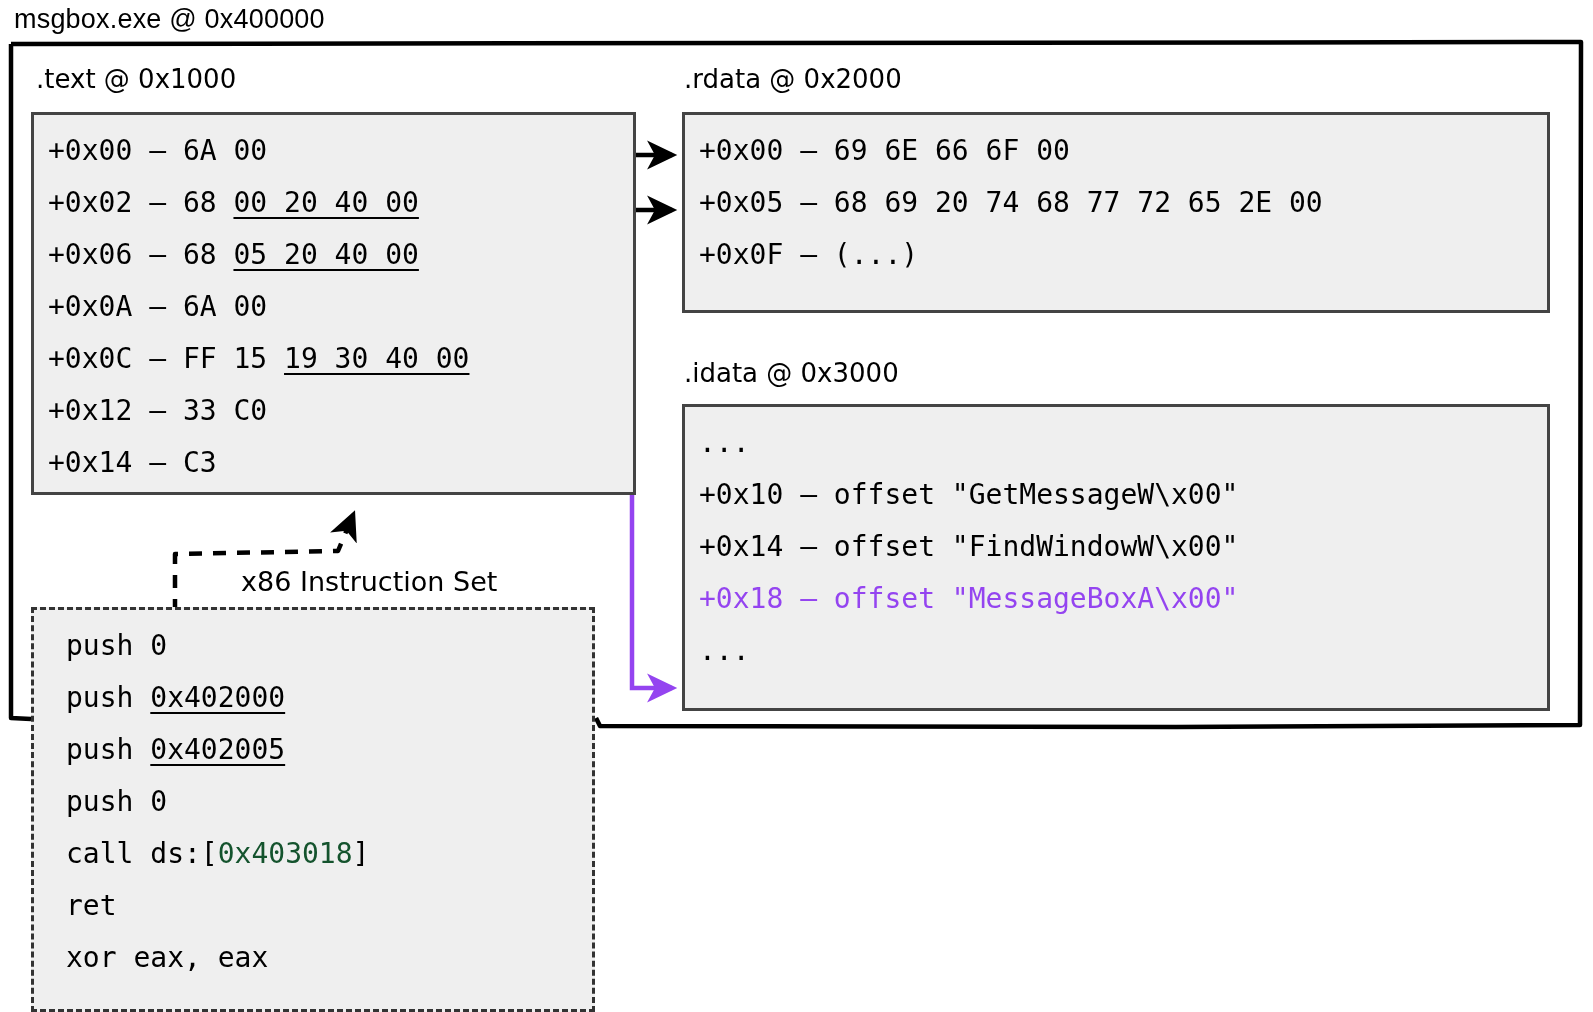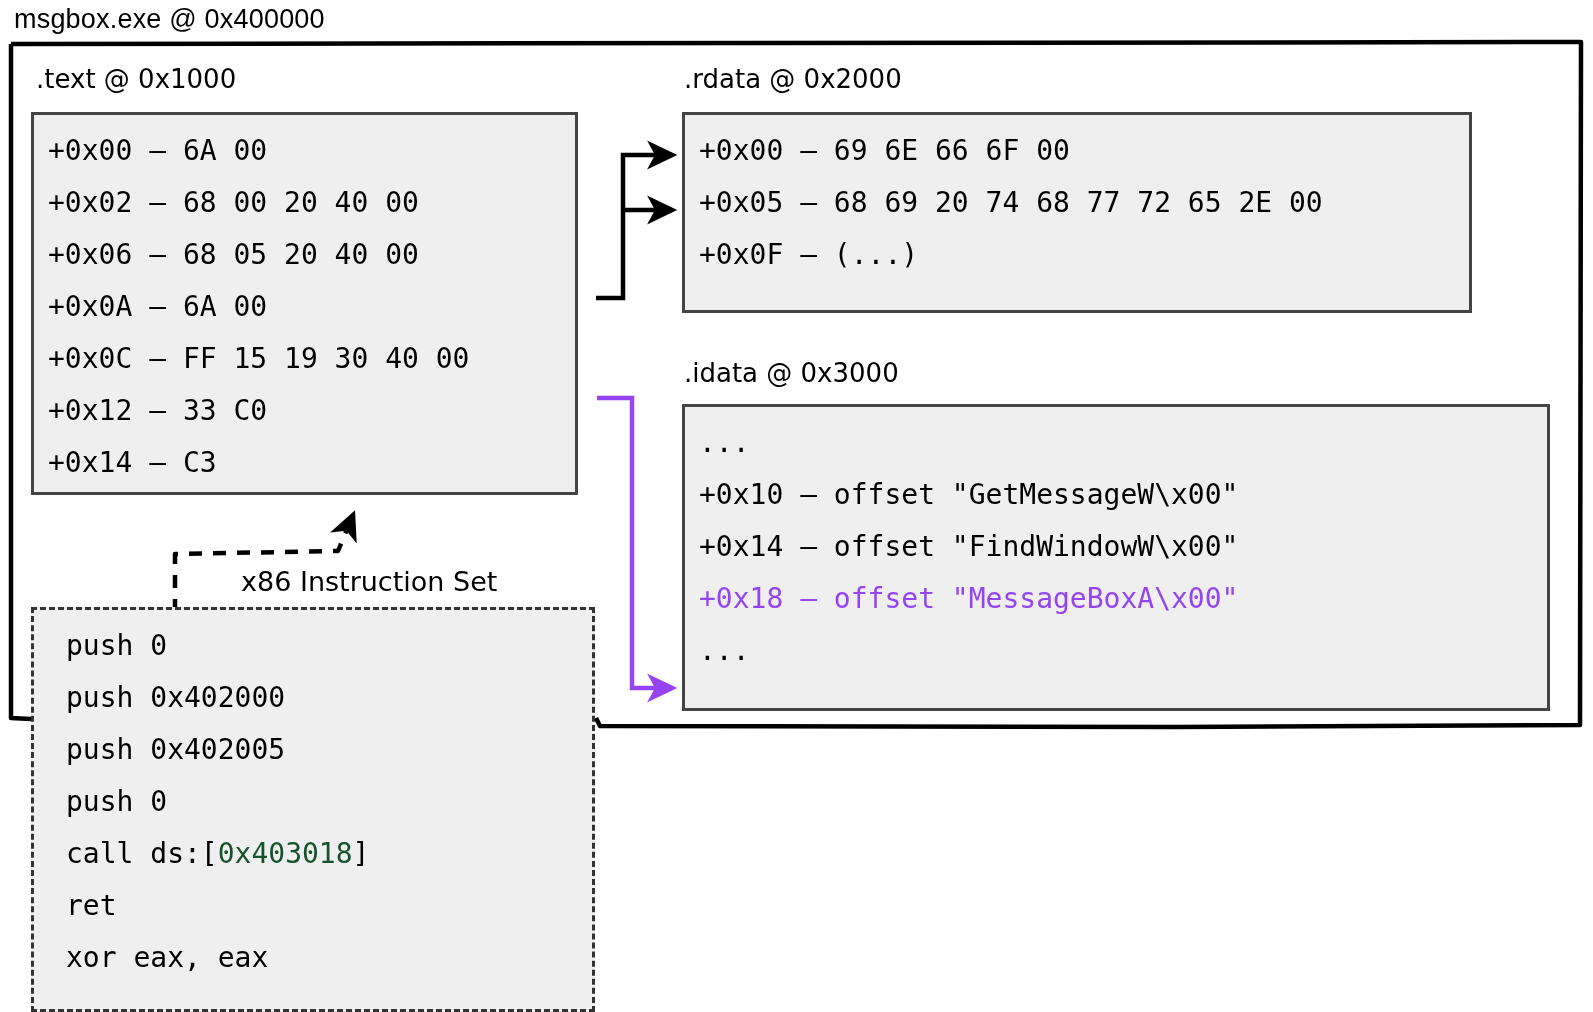--- a/index.html
+++ b/index.html
@@ -58,28 +58,28 @@
     padding: 10px 14px;
     font-family: "DejaVu Sans Mono", monospace;
     font-size: 28px;
     line-height: 52px;
     white-space: nowrap;
     color: #000000;
   }
   .panel.dashed {
     border: 3px dashed #333333;
   }
-  #panel-text  { left: 31px;  top: 112px; width: 547px; height: 383px; }
-  #panel-rdata { left: 682px; top: 112px; width: 790px; height: 201px; }
+  #panel-text  { left: 31px;  top: 112px; width: 605px; height: 383px; }
+  #panel-rdata { left: 682px; top: 112px; width: 868px; height: 201px; }
   #panel-idata { left: 682px; top: 404px; width: 868px; height: 307px; }
   #panel-asm   { left: 31px;  top: 607px; width: 564px; height: 405px; padding-left: 32px; }
 
   .panel .row { display: block; height: 52px; }
   .panel .row.purple { color: #9444f0; }
-  .u { text-underline-offset: 5px; }
+  .u { text-decoration: underline; text-underline-offset: 5px; }
   .purple-tok { color: #14532d; }
 
   
   #asm-callout-label {
     position: absolute;
     left: 241px;
     top: 566px;
     font-size: 27px;
     white-space: nowrap;
     font-family: "DejaVu Sans", sans-serif;

